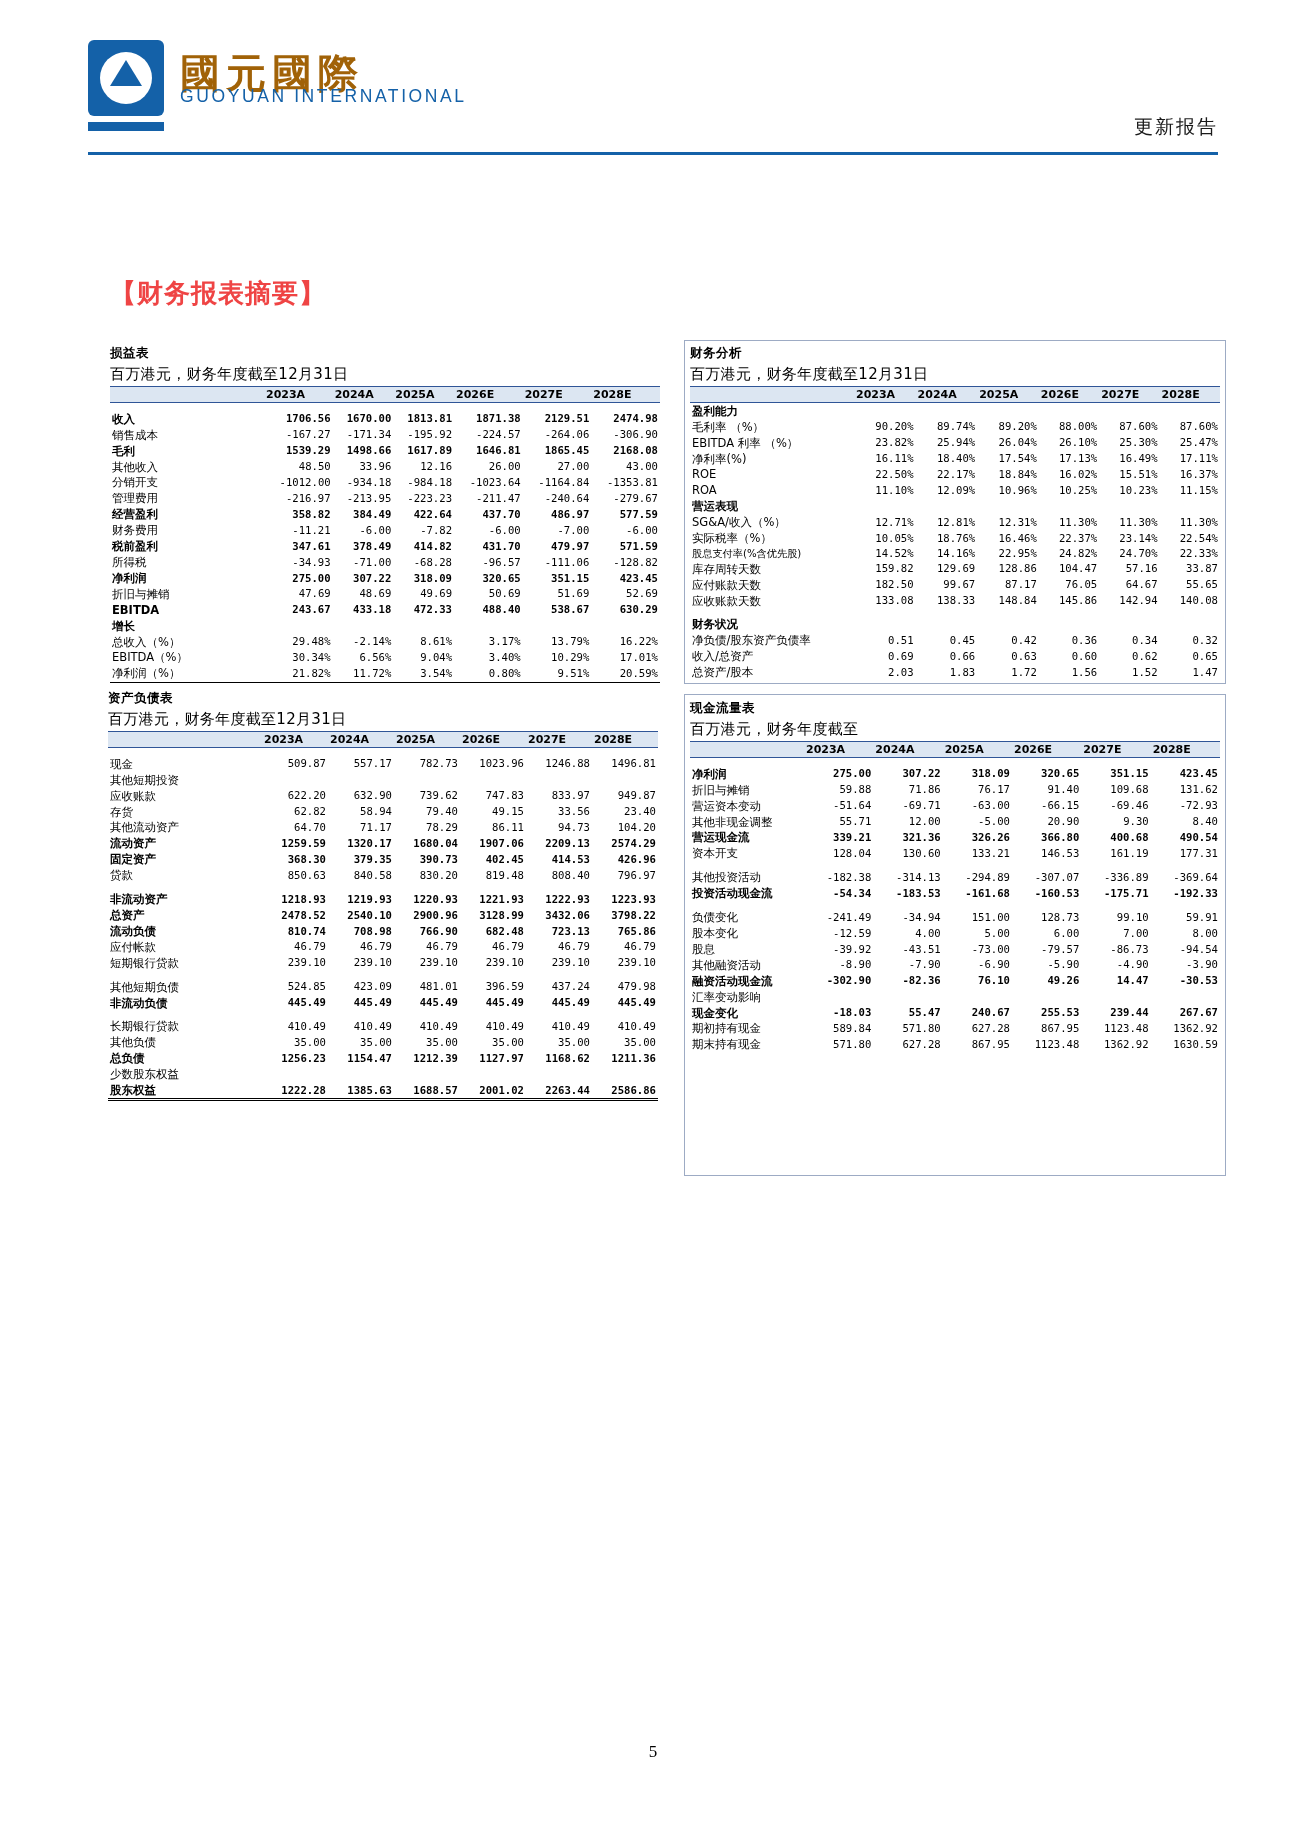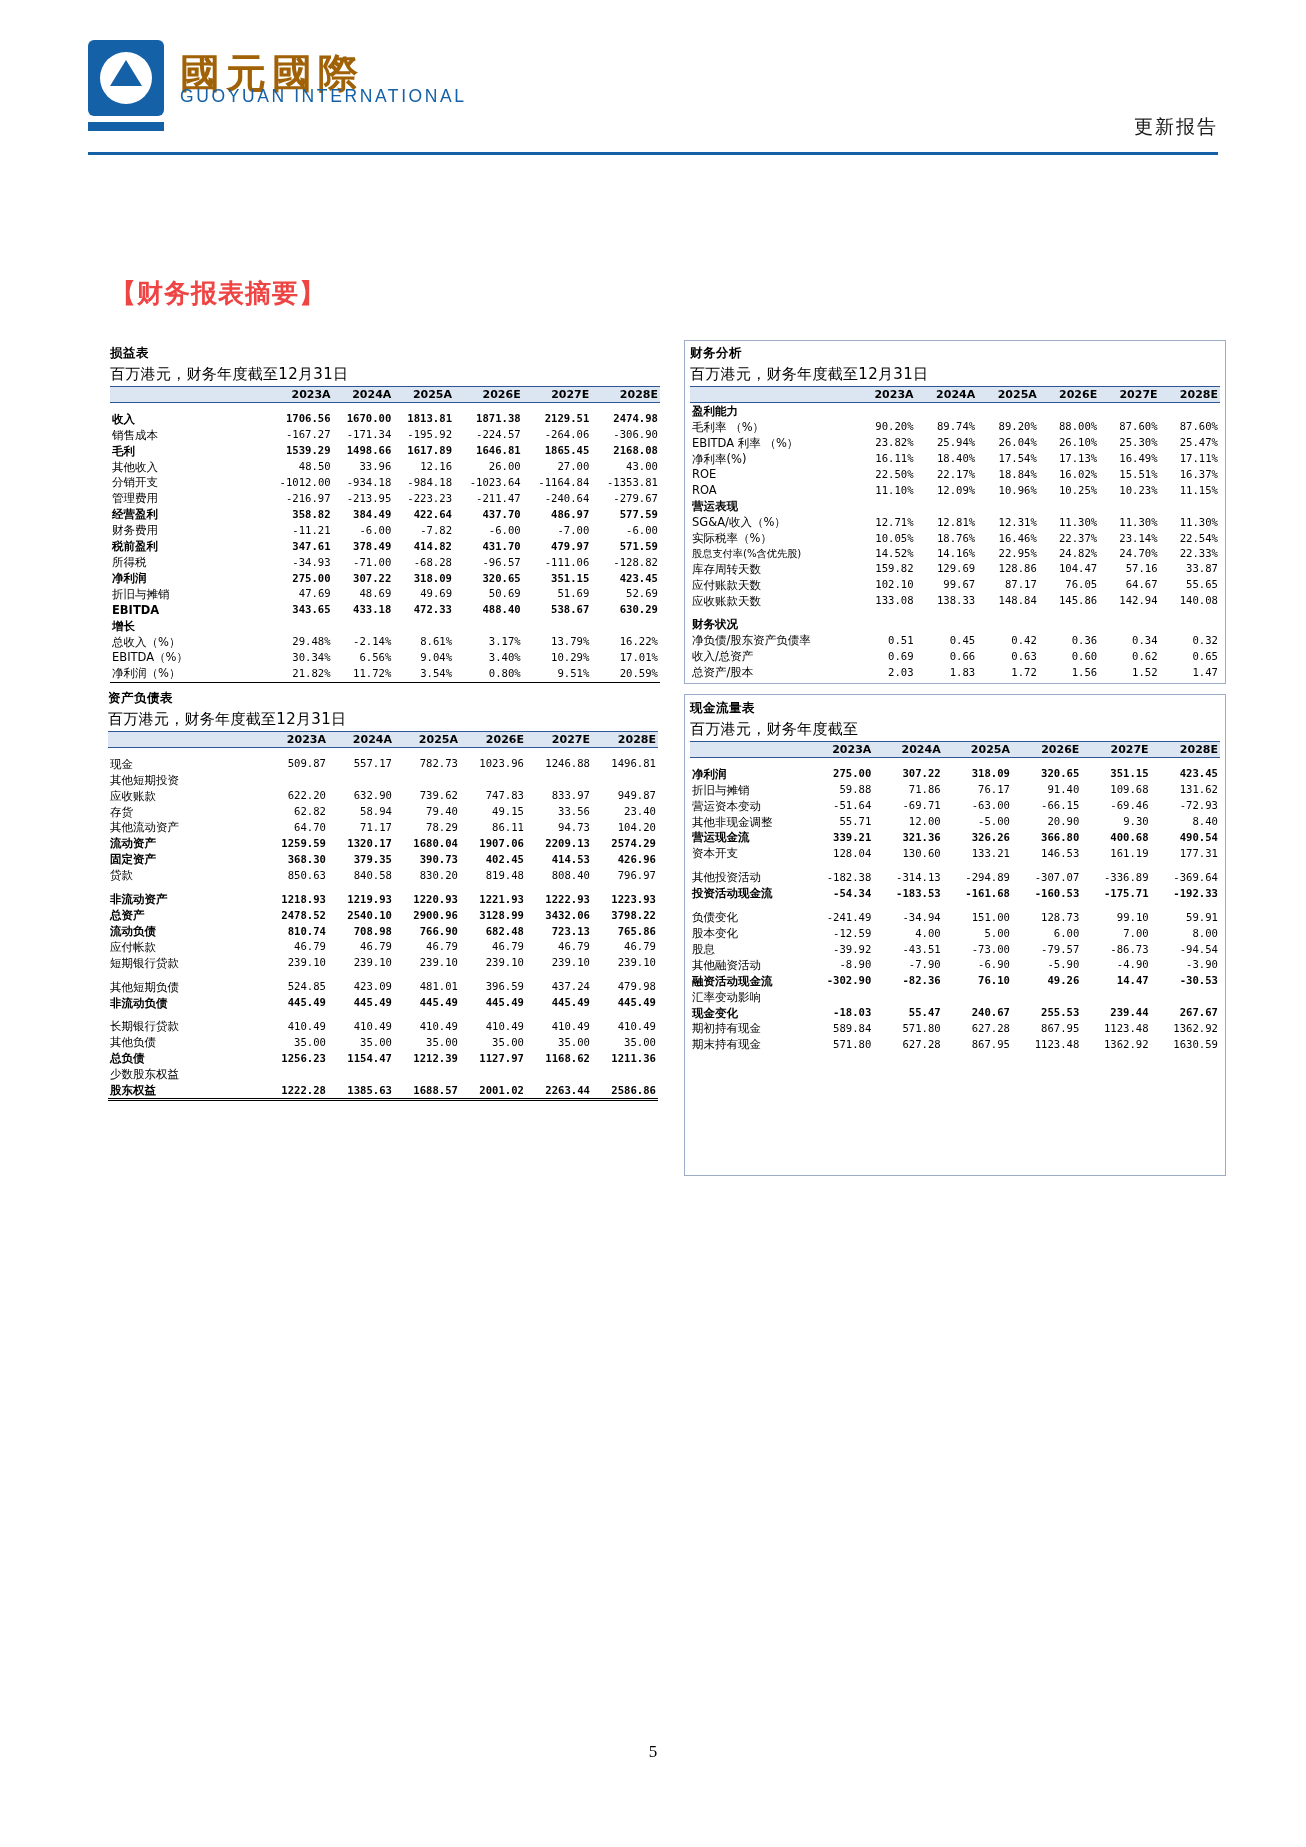--- a/index.html
+++ b/index.html
@@ -40,21 +40,21 @@
 
   
   .block{position:absolute;font-family:"DejaVu Sans",sans-serif;}
   .blk-title{font-weight:bold;font-size:12.5px;color:#000;margin-bottom:3px;letter-spacing:0.5px;}
   .blk-sub{font-size:15px;color:#000;margin-bottom:2px;letter-spacing:0.3px;}
   table.fin{border-collapse:collapse;font-size:11.5px;width:100%;}
   table.fin td{padding:0.6px 2px;white-space:nowrap;line-height:1.28;}
   table.fin td.lbl{text-align:left;}
   table.fin td.num{text-align:right;font-family:"DejaVu Sans Mono",monospace;font-size:10.6px;}
   tr.hdr td{
-    background:#dce6f2;font-weight:bold;font-size:11px;text-align:right;
+    background:#dce6f2;font-weight:bold;font-size:11px;text-align:left;
     border-top:1.2px solid #2f5597;border-bottom:1.2px solid #2f5597;
     font-family:"DejaVu Sans",sans-serif;
   }
   tr.hdr td.lbl{text-align:left;}
   tr.b td{font-weight:bold;}
   tr.sp td{height:8px;line-height:8px;padding:0;}
   td.grp{font-weight:bold;}
   tr.uline td{border-bottom:1.1px solid #000;}
   tr.dline td{border-bottom:3px double #000;}
   .wrap2{white-space:normal !important;line-height:1.08;}
@@ -197,21 +197,21 @@
             <td class="lbl">折旧与摊销</td>
             <td class="num">47.69</td>
             <td class="num">48.69</td>
             <td class="num">49.69</td>
             <td class="num">50.69</td>
             <td class="num">51.69</td>
             <td class="num">52.69</td>
           </tr>
       <tr class="b">
             <td class="lbl">EBITDA</td>
-            <td class="num">343.65</td>
+            <td class="num">243.67</td>
             <td class="num">433.18</td>
             <td class="num">472.33</td>
             <td class="num">488.40</td>
             <td class="num">538.67</td>
             <td class="num">630.29</td>
           </tr>
       <tr class="b">
             <td class="lbl">增长</td>
             <td class="num"></td>
             <td class="num"></td>
@@ -560,21 +560,21 @@
             <td class="lbl">库存周转天数</td>
             <td class="num">159.82</td>
             <td class="num">129.69</td>
             <td class="num">128.86</td>
             <td class="num">104.47</td>
             <td class="num">57.16</td>
             <td class="num">33.87</td>
           </tr>
       <tr>
             <td class="lbl">应付账款天数</td>
-            <td class="num">102.10</td>
+            <td class="num">182.50</td>
             <td class="num">99.67</td>
             <td class="num">87.17</td>
             <td class="num">76.05</td>
             <td class="num">64.67</td>
             <td class="num">55.65</td>
           </tr>
       <tr>
             <td class="lbl">应收账款天数</td>
             <td class="num">133.08</td>
             <td class="num">138.33</td>

